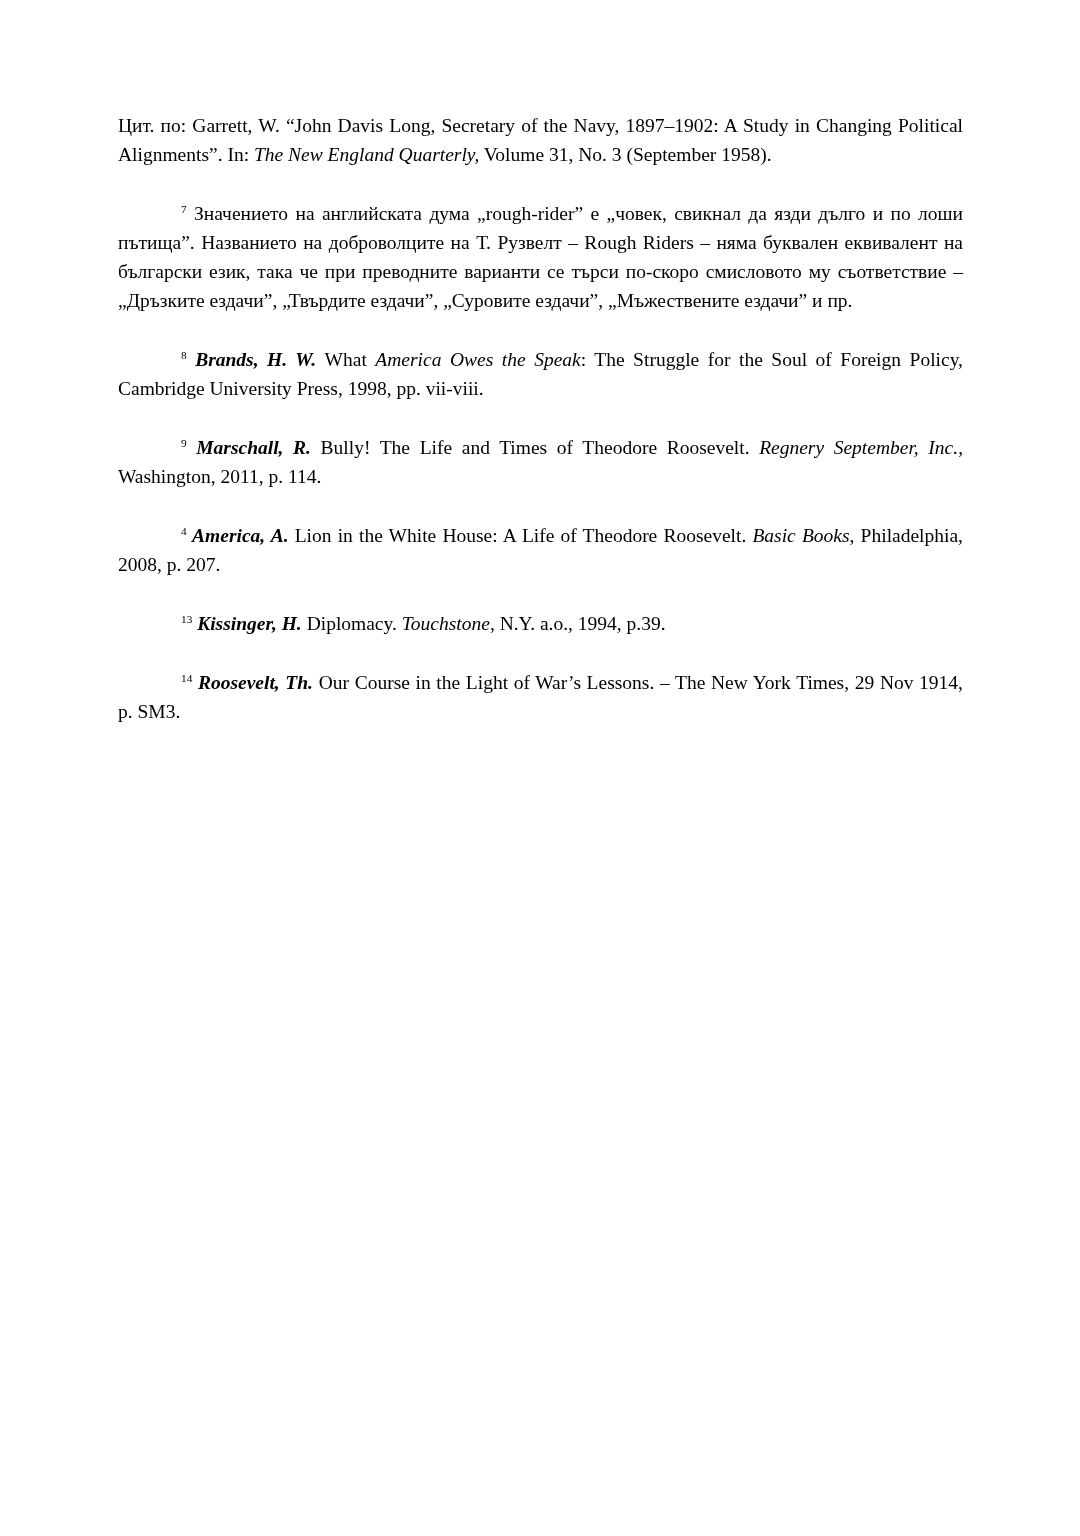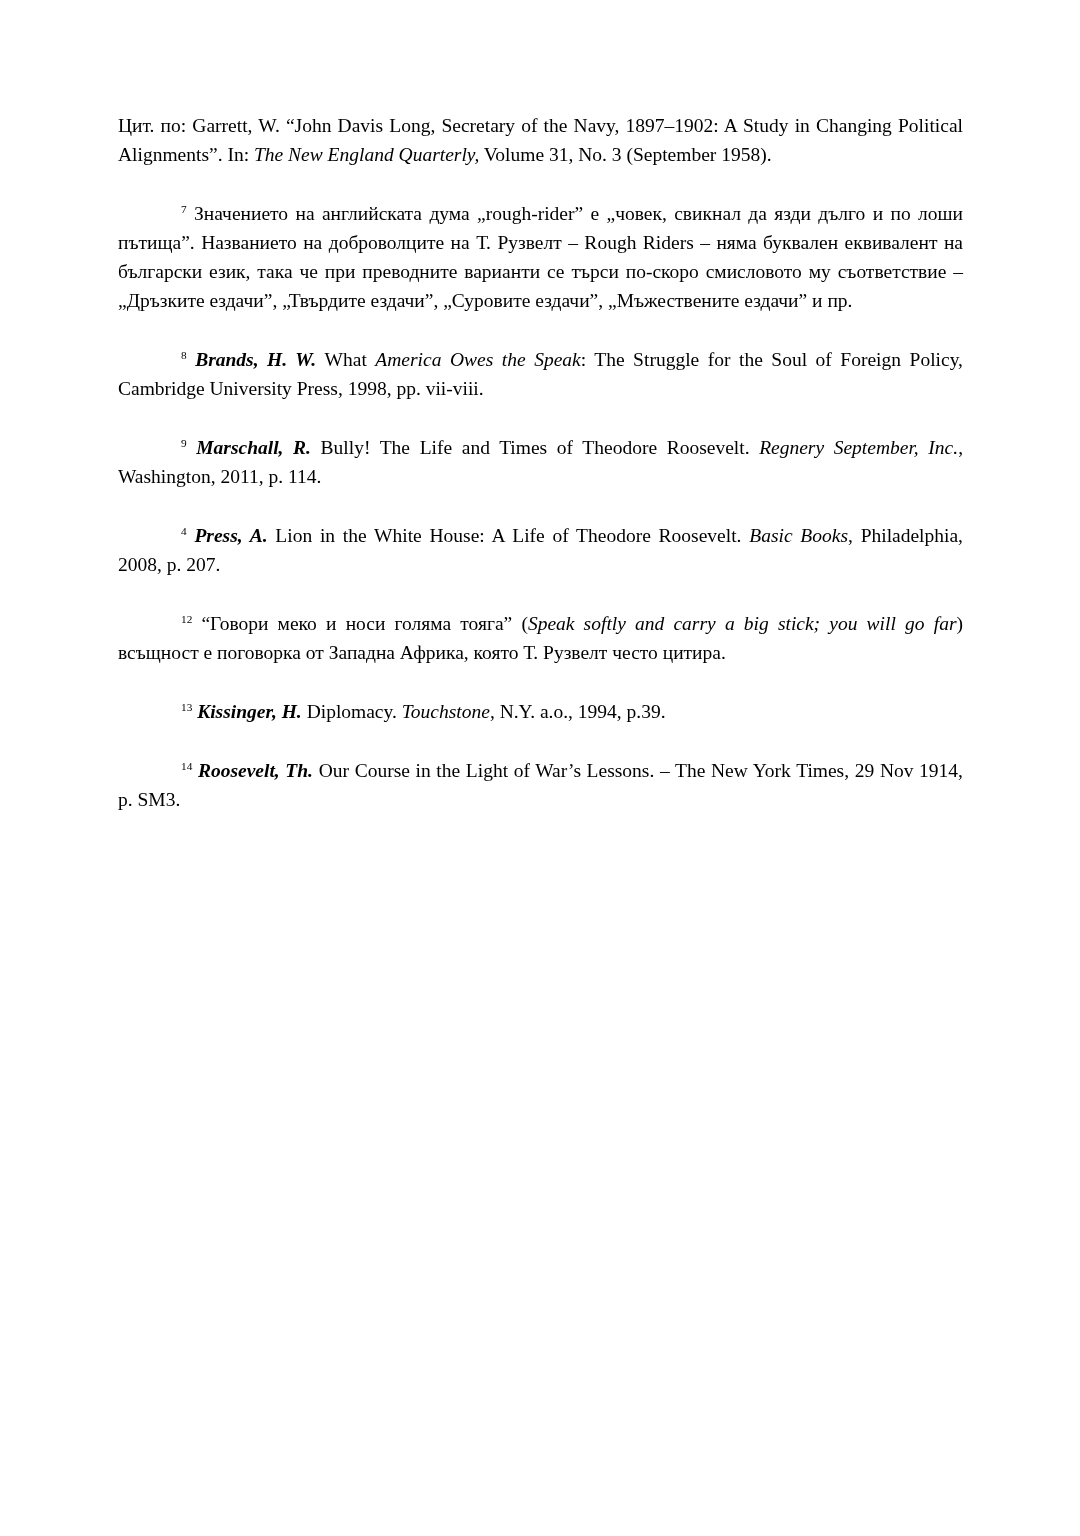--- a/index.html
+++ b/index.html
@@ -51,19 +51,18 @@
 </style>
 </head>
 <body>
 
 <div class="page">
   <div class="text-block">
       <p class="para"><span>Цит. по: Garrett, W. “John Davis Long, Secretary of the Navy, 1897–1902: A Study in Changing Political Alignments”. In: </span><span class="i">The New England Quarterly,</span><span> Volume 31, No. 3 (September 1958).</span></p>
       <p class="para indent"><span class="sup">7</span><span> Значението на английската дума „rough-rider” е „човек, свикнал да язди дълго и по лоши пътища”. Названието на доброволците на Т. Рузвелт – Rough Riders – няма буквален еквивалент на български език, така че при преводните варианти се търси по-скоро смисловото му съответствие – „Дръзките ездачи”, „Твърдите ездачи”, „Суровите ездачи”, „Мъжествените ездачи” и пр.</span></p>
       <p class="para indent"><span class="sup">8</span><span class="b"> Brands, H. W. </span><span>What </span><span class="i">America Owes the Speak</span><span>: The Struggle for the Soul of Foreign Policy, Cambridge University Press, 1998, pp. vii-viii.</span></p>
       <p class="para indent"><span class="sup">9</span><span class="b"> Marschall, R. </span><span>Bully! The Life and Times of Theodore Roosevelt. </span><span class="i">Regnery September, Inc.</span><span>, Washington, 2011, p. 114.</span></p>
-      <p class="para indent"><span class="sup">4</span><span class="b"> Press, A. </span><span>Lion in the White House: A Life of Theodore Roosevelt. </span><span class="i">Basic Books</span><span>, Philadelphia, 2008, p. 207.</span></p>
-      <p class="para indent"><span class="sup">12</span><span> “Говори меко и носи голяма тояга” (</span><span class="i">Speak softly and carry a big stick; you will go far</span><span>) всъщност е поговорка от Западна Африка, която Т. Рузвелт често цитира.</span></p>
+      <p class="para indent"><span class="sup">4</span><span class="b"> America, A. </span><span>Lion in the White House: A Life of Theodore Roosevelt. </span><span class="i">Basic Books</span><span>, Philadelphia, 2008, p. 207.</span></p>
       <p class="para indent"><span class="sup">13</span><span class="b"> Kissinger, H. </span><span>Diplomacy. </span><span class="i">Touchstone</span><span>, N.Y. a.o., 1994, p.39.</span></p>
       <p class="para indent"><span class="sup">14</span><span class="b"> Roosevelt, Th. </span><span>Our Course in the Light of War’s Lessons. – The New York Times, 29 Nov 1914, p. SM3.</span></p>
     </div>
   <div class="page-footer">140</div>
 </div>
 
 </body></html>

